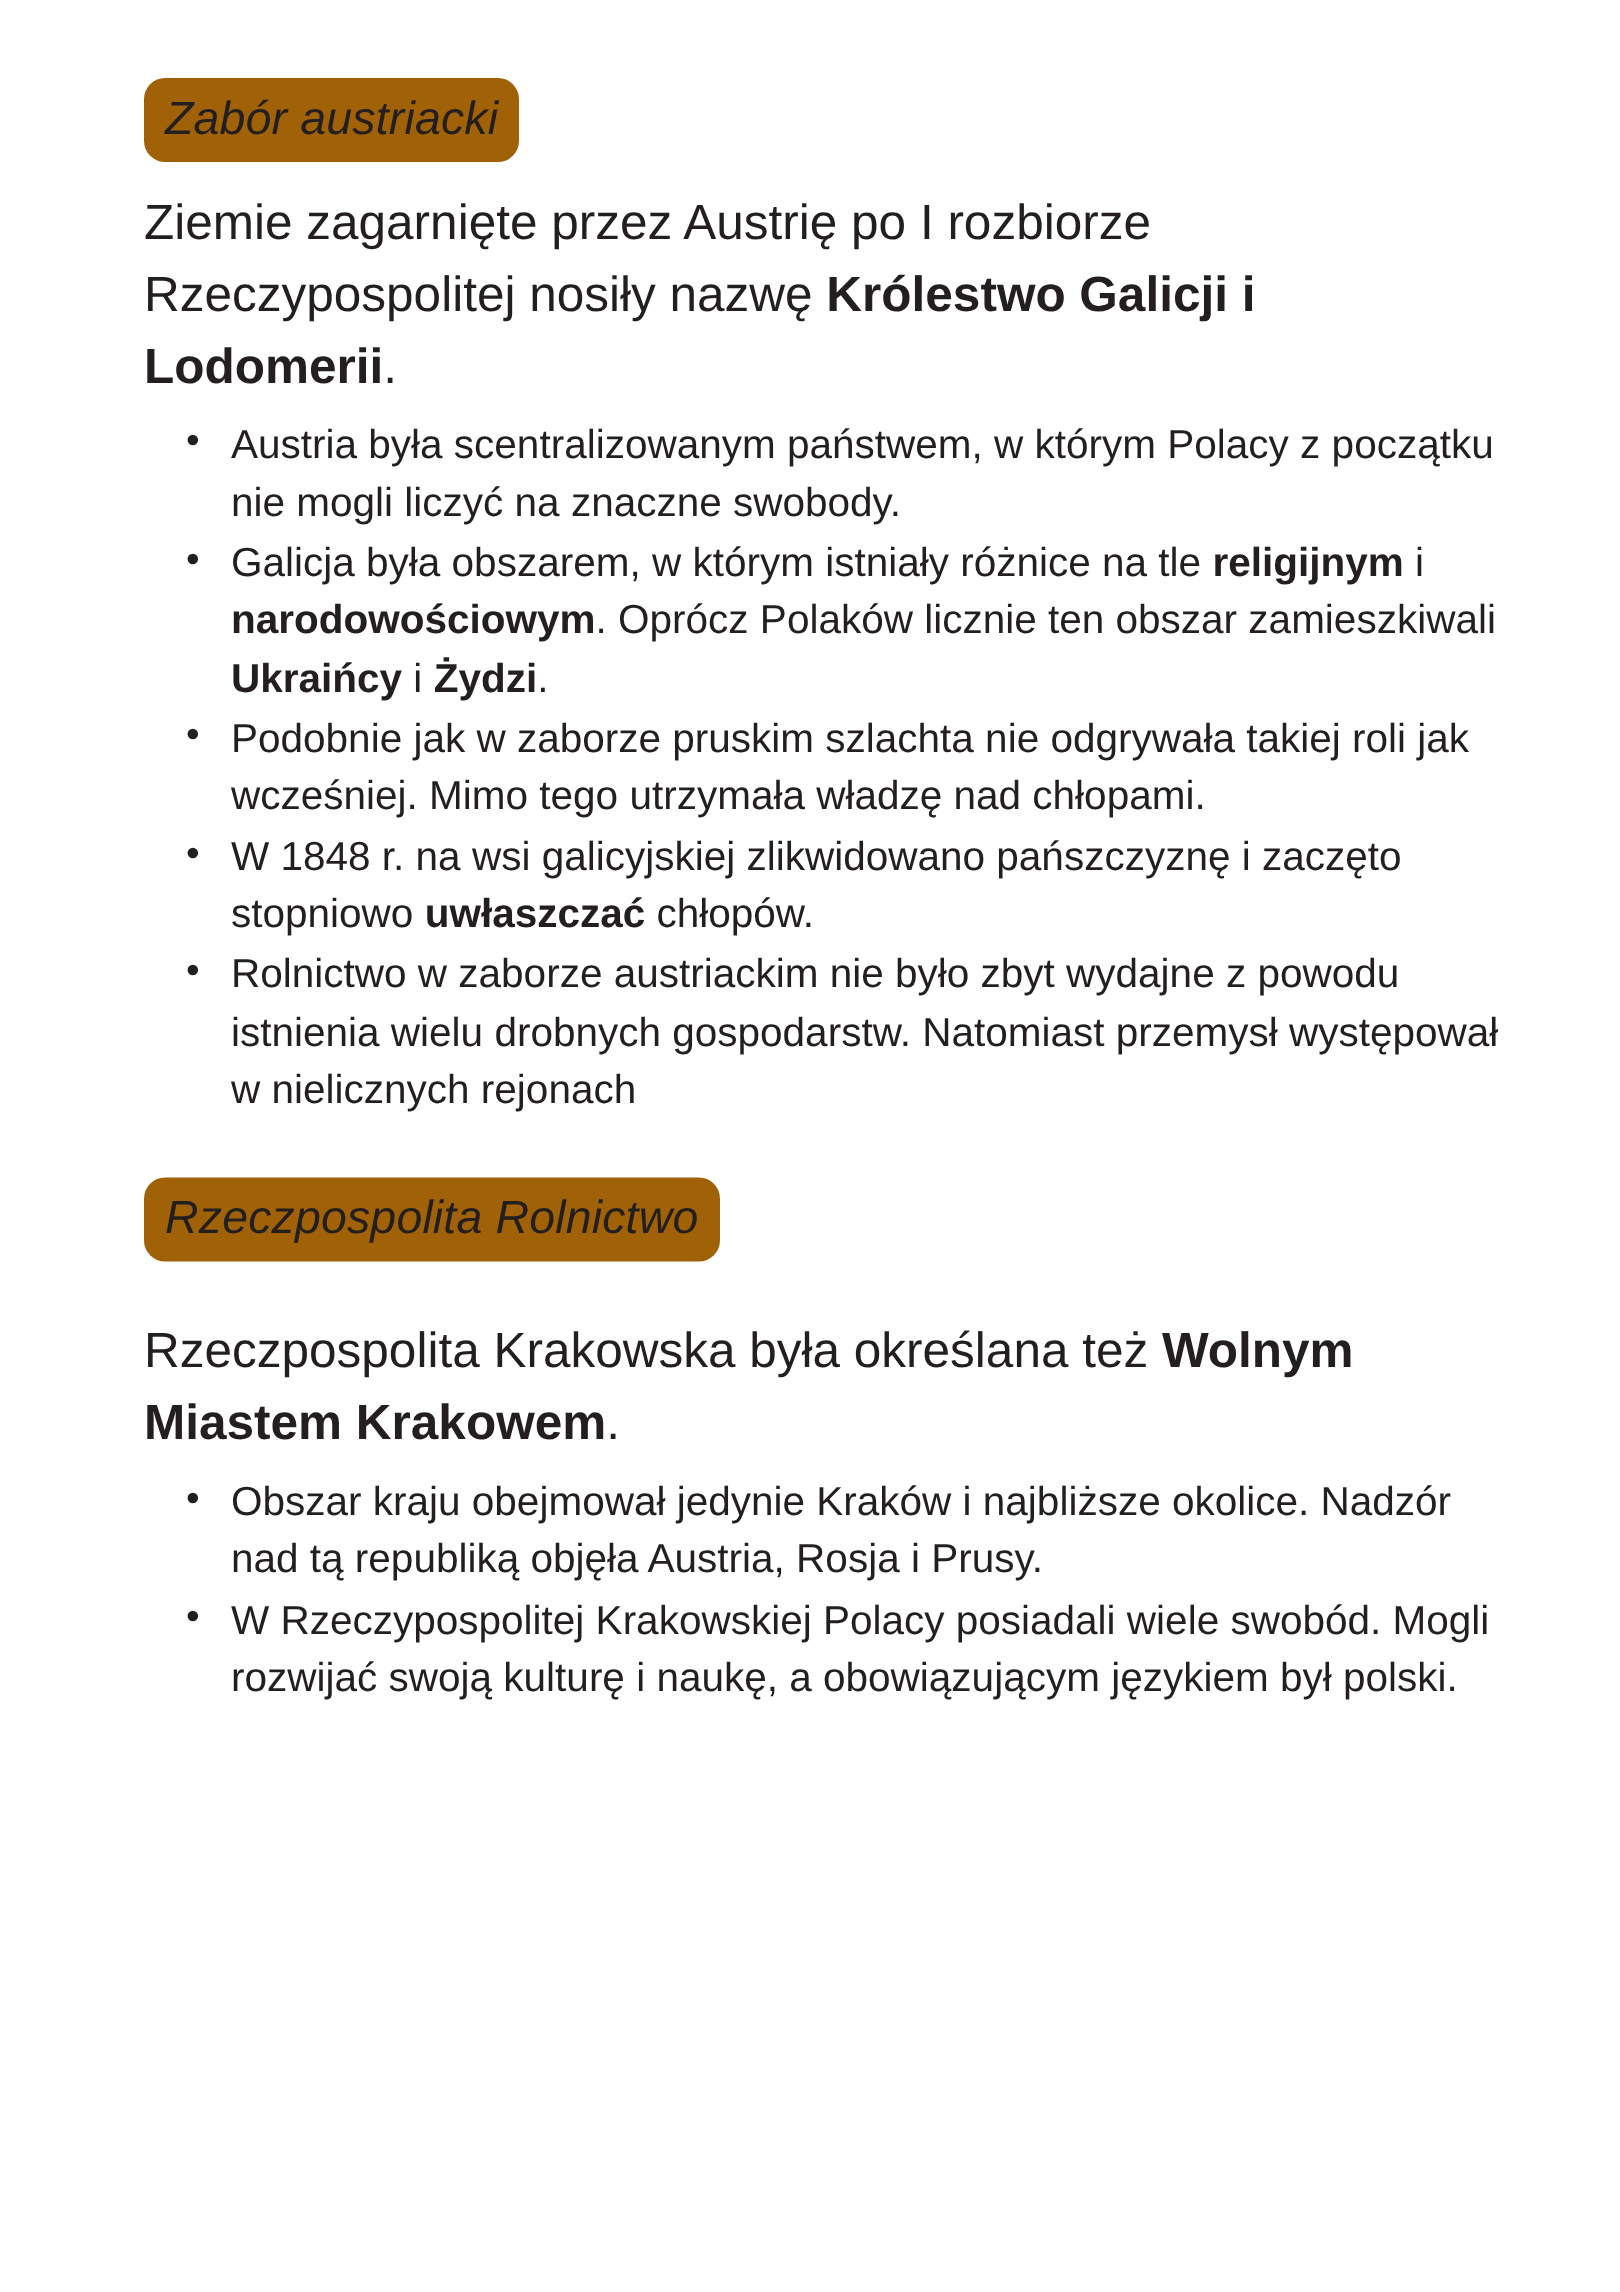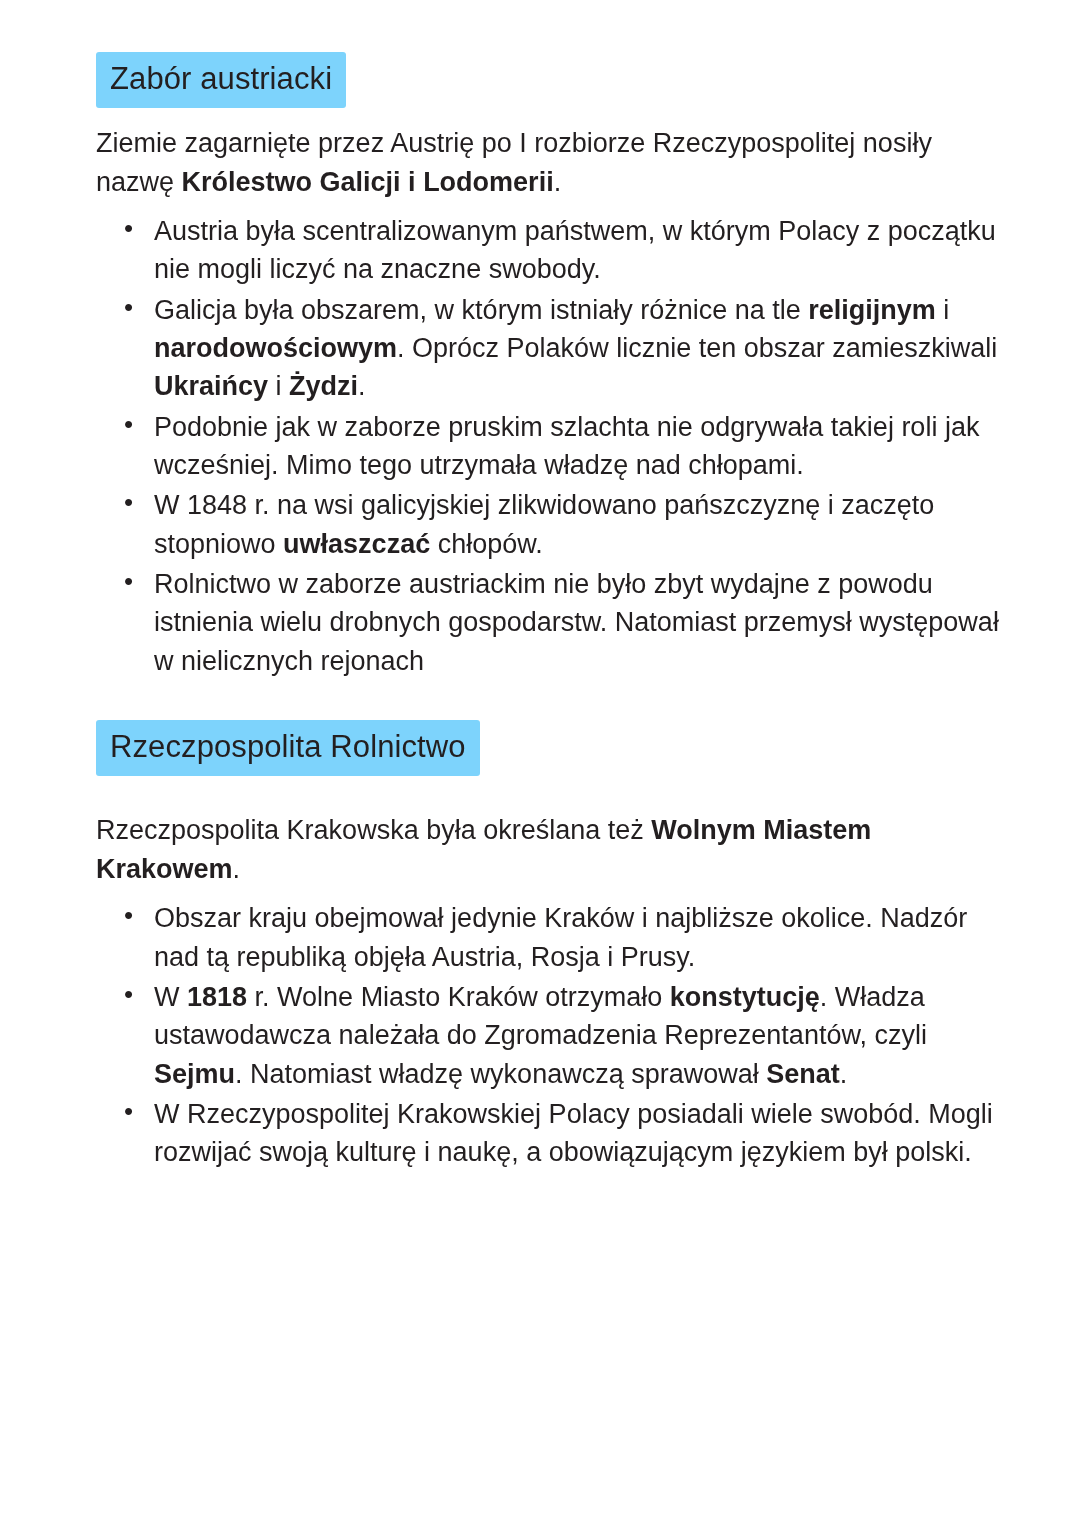--- a/index.html
+++ b/index.html
@@ -15,35 +15,36 @@
   }
   .page {
     width: 1080px;
     min-height: 1528px;
     box-sizing: border-box;
     padding: 52px 72px 40px 96px;
     background: #ffffff;
   }
   .section-heading {
     display: inline-block;
-    background: #7dd3fc;
+    background: #a16207;
     color: #231f20;
     font-size: 31px;
     font-weight: 400;
     line-height: 1.35;
     padding: 6px 14px 8px 14px;
     margin: 0 0 16px 0;
-    border-radius: 3px;
+    border-radius: 14px;
     letter-spacing: 0.1px;
+    font-style: italic;
   }
   .section-heading.second {
     margin-top: 38px;
   }
   .intro {
-    font-size: 27px;
+    font-size: 33px;
     line-height: 1.45;
     margin: 0 0 10px 0;
     max-width: 950px;
   }
   .intro.wide {
     max-width: 1000px;
     margin-top: 19px;
   }
   ul.bullets {
     list-style: none;
@@ -85,17 +86,16 @@
     <li>W 1848 r. na wsi galicyjskiej zlikwidowano pańszczyznę i zaczęto stopniowo <b>uwłaszczać</b> chłopów.</li>
     <li>Rolnictwo w zaborze austriackim nie było zbyt wydajne z powodu istnienia wielu drobnych gospodarstw. Natomiast przemysł występował w nielicznych rejonach</li>
   </ul>
 
   <h2 class="section-heading second">Rzeczpospolita Rolnictwo</h2>
 
   <p class="intro wide">Rzeczpospolita Krakowska była określana też <b>Wolnym Miastem Krakowem</b>.</p>
 
   <ul class="bullets">
     <li>Obszar kraju obejmował jedynie Kraków i najbliższe okolice. Nadzór nad tą republiką objęła Austria, Rosja i Prusy.</li>
-    <li>W <b>1818</b> r. Wolne Miasto Kraków otrzymało <b>konstytucję</b>. Władza ustawodawcza należała do Zgromadzenia Reprezentantów, czyli <b>Sejmu</b>. Natomiast władzę wykonawczą sprawował <b>Senat</b>.</li>
     <li>W Rzeczypospolitej Krakowskiej Polacy posiadali wiele swobód. Mogli rozwijać swoją kulturę i naukę, a obowiązującym językiem był polski.</li>
   </ul>
 
 </div>
 
 </body></html>

